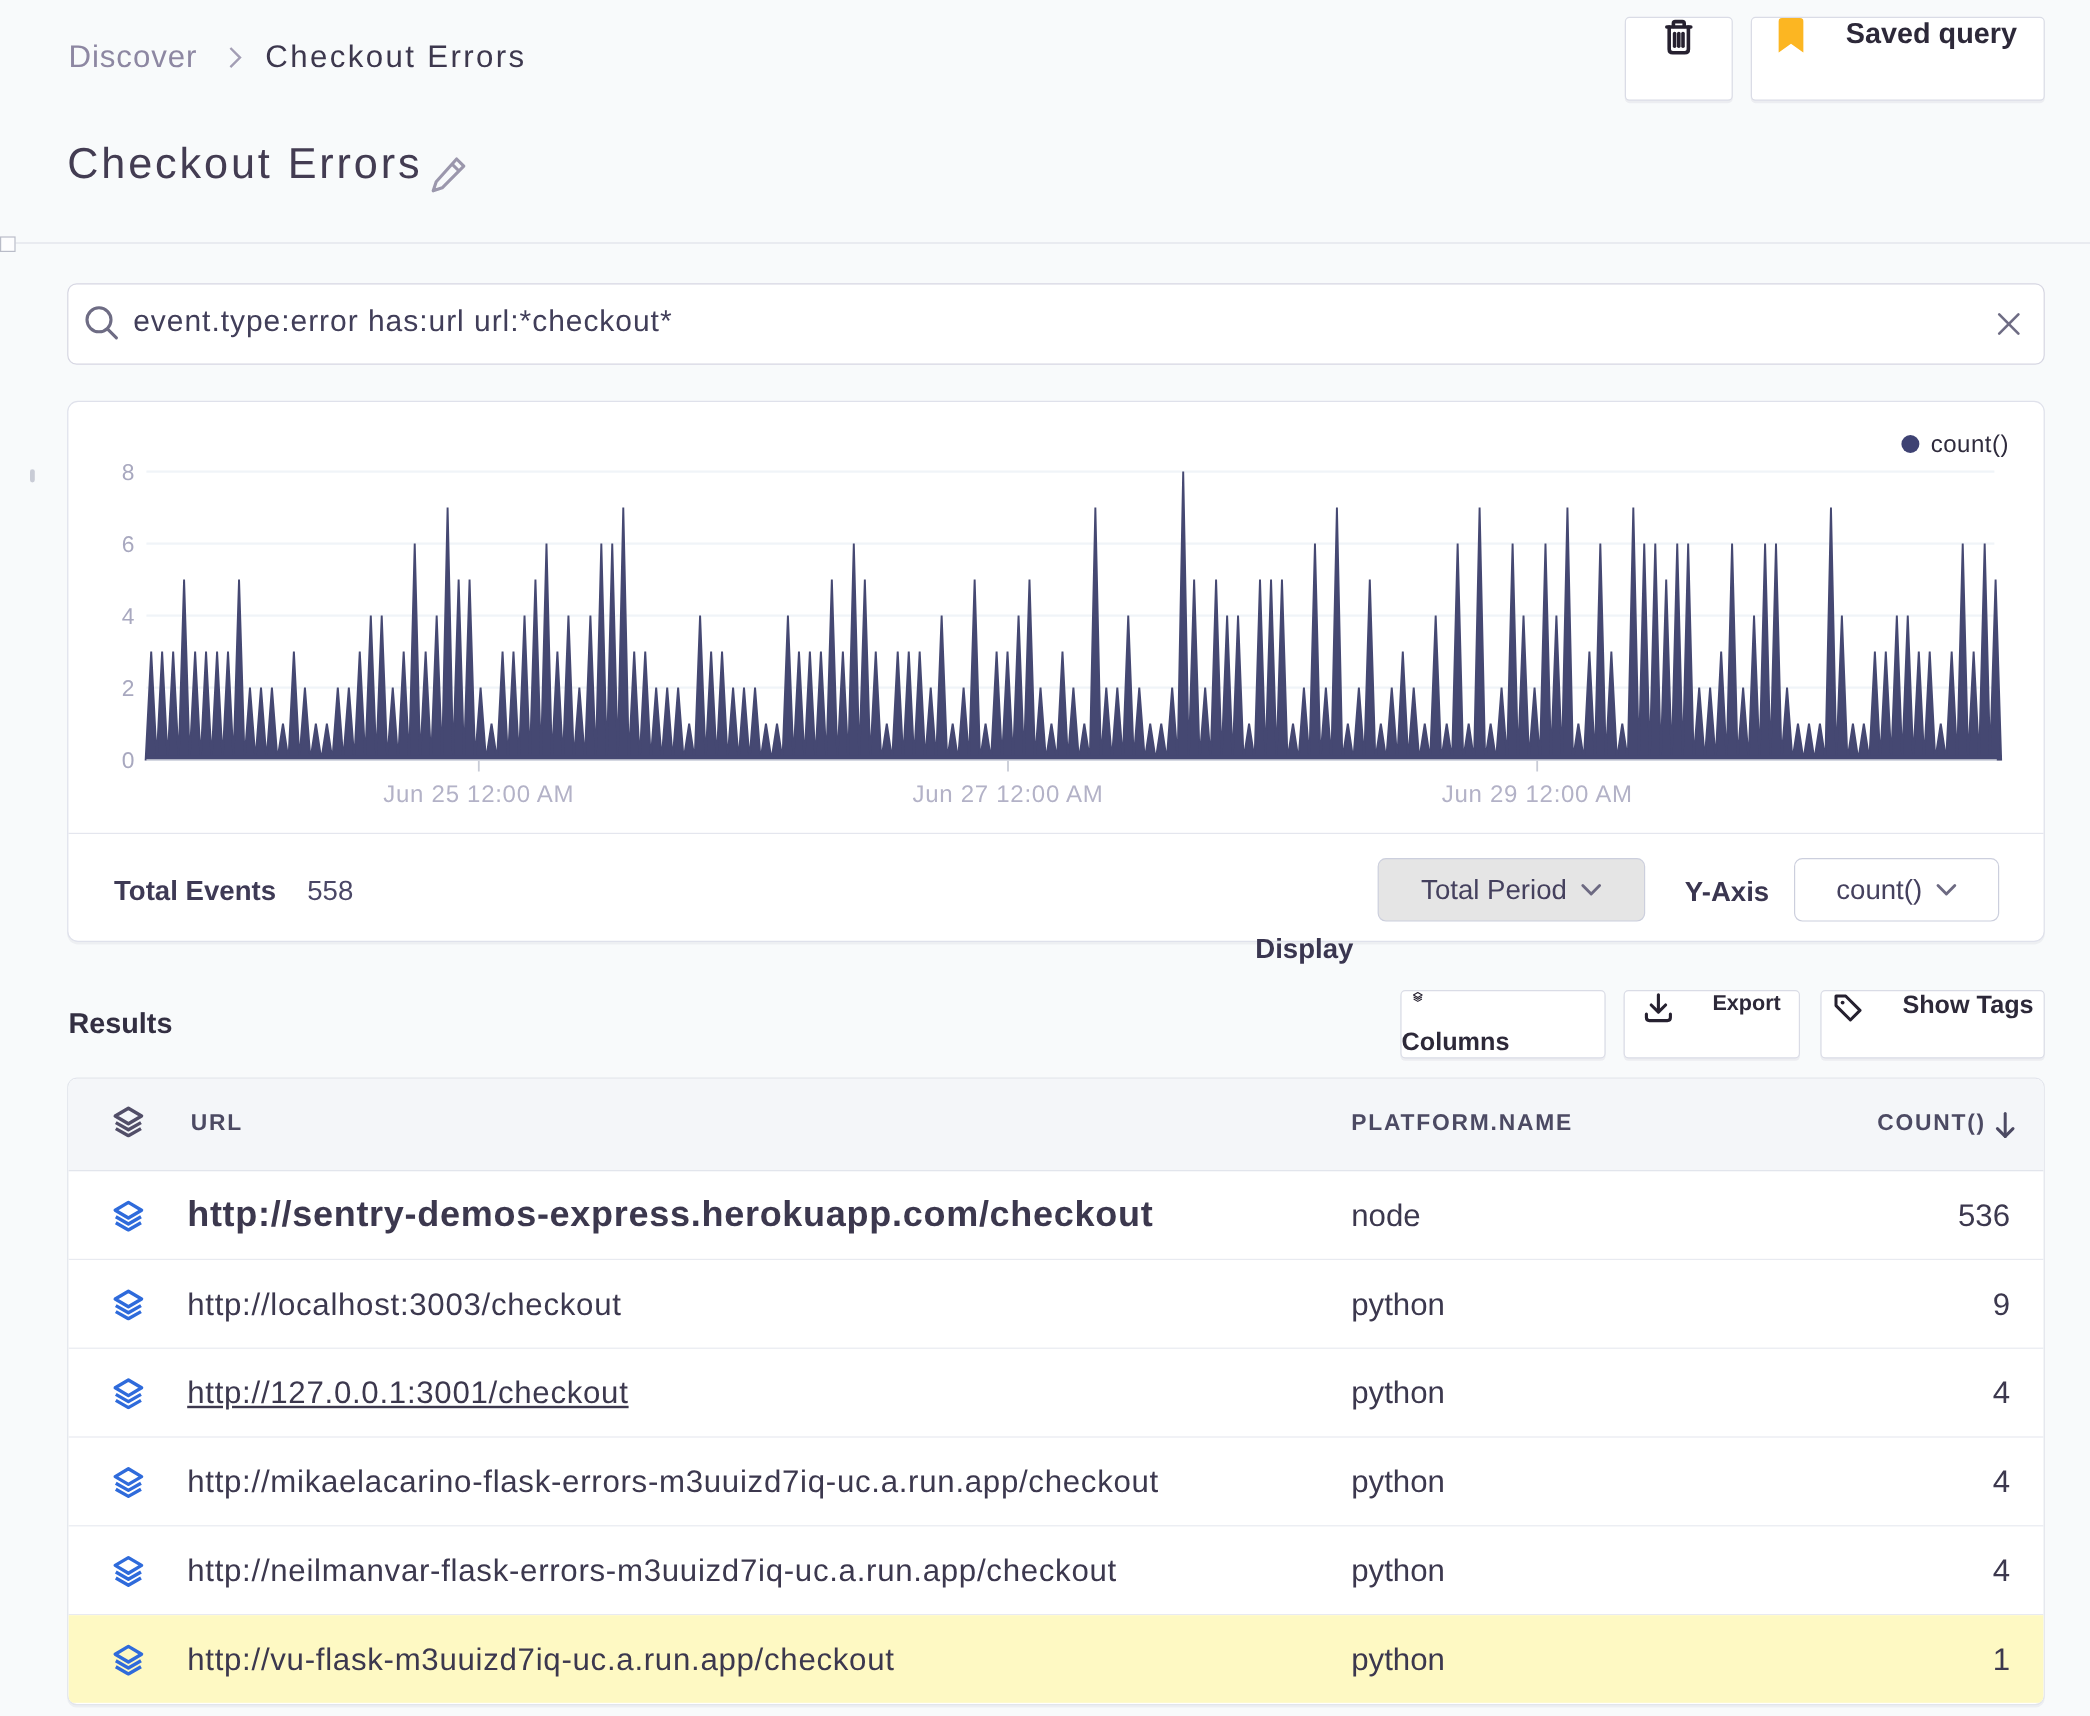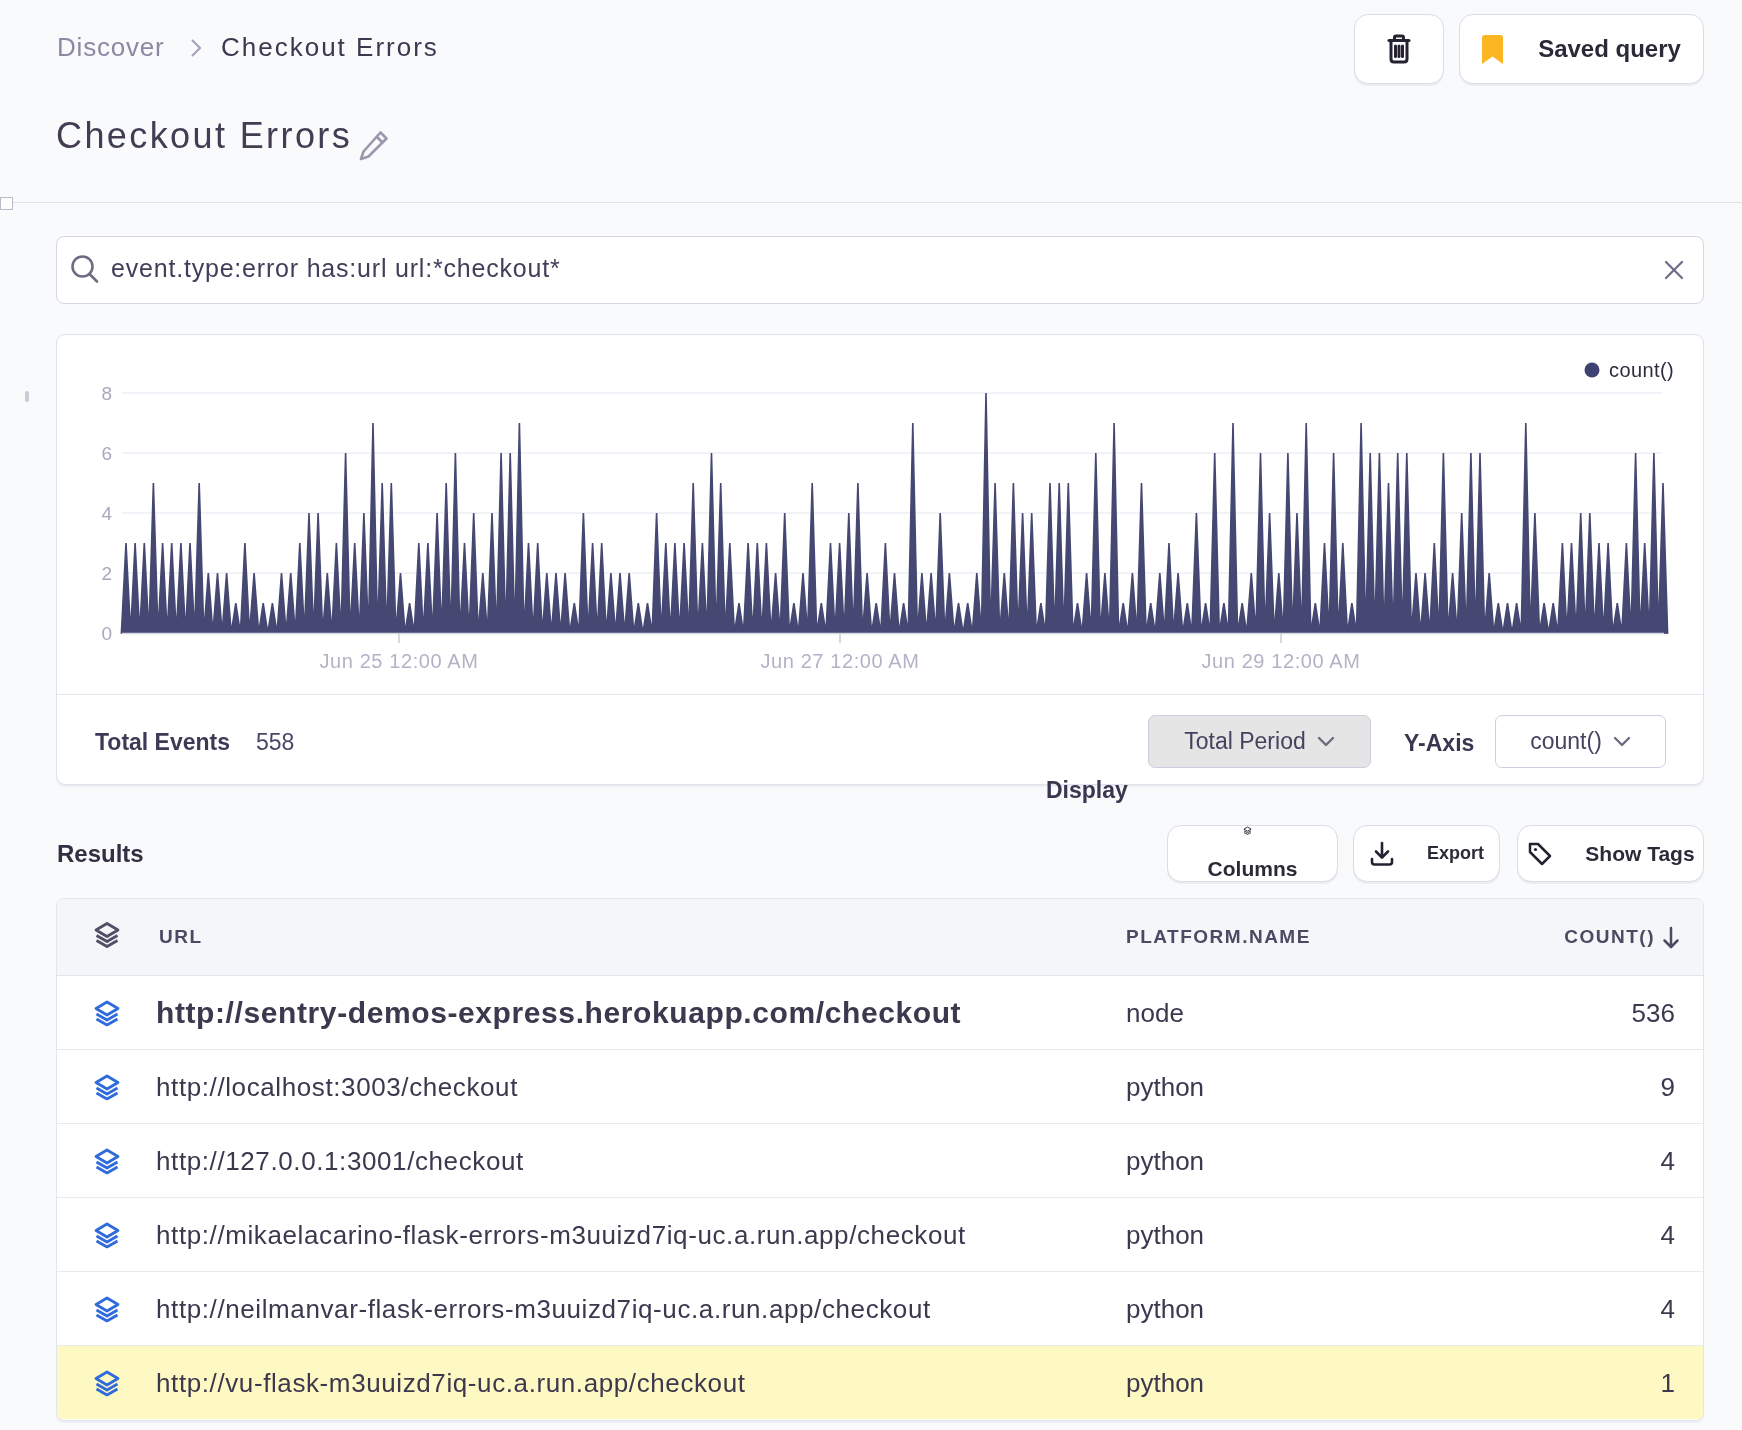--- a/index.html
+++ b/index.html
@@ -1,17 +1,17 @@
 <!DOCTYPE html>
 <html><head><meta charset="utf-8">
 <style>
 *{margin:0;padding:0;box-sizing:border-box;}
 html,body{width:1742px;height:1430px;background:#f8fafb;font-family:"Liberation Sans",sans-serif;position:relative;overflow:hidden;}
 .abs{position:absolute;}
-.btn{background:#fff;border:1px solid #dadce6;border-radius:14px;box-shadow:0 2px 0 rgba(45,38,80,0.06);display:flex;align-items:center;justify-content:center;gap:22px;}
+.btn{background:#fff;border:1px solid #dadce6;border-radius:4px;box-shadow:0 2px 0 rgba(45,38,80,0.06);display:flex;align-items:flex-start;justify-content:center;gap:22px;}
 .btxt{font-weight:bold;color:#2d2939;}
 </style></head>
 <body>
 
 <div class="abs" style="left:57px;top:32px;font-size:26px;letter-spacing:0.8px;color:#8d87a2;">Discover</div>
 <svg class="abs" style="left:188px;top:37px;" width="16" height="22" viewBox="0 0 16 22">
     <polyline points="4,3 12,11 4,19" fill="none" stroke="#a39eb4" stroke-width="2"></polyline>
   </svg>
 <div class="abs" style="left:221px;top:32px;font-size:26px;letter-spacing:2.0px;color:#3d384e;">Checkout Errors</div>
 
@@ -188,21 +188,21 @@
     <div style="position:absolute;right:28px;top:50%;transform:translateY(-50%);font-size:26px;color:#3c384e;">9</div>
   </div>
   <div style="height:74px;border-bottom:1px solid #e8eaf0;position:relative;">
     <svg width="28" height="27" viewBox="0 0 28 27" style="position:absolute;left:36px;top:50%;transform:translateY(-50%);">
         <g fill="none" stroke="#2f6bdb" stroke-width="2.8" stroke-linejoin="round">
           <path d="M14 2.5 L25 9 L14 15.5 L3 9 Z"></path>
           <path d="M3.5 14.5 L14 20.5 L24.5 14.5"></path>
           <path d="M3.5 19.5 L14 25.5 L24.5 19.5"></path>
         </g>
       </svg>
-    <div style="position:absolute;left:99px;top:50%;transform:translateY(-50%);font-size:26px;letter-spacing:0.6px;color:#3c384e;">http://127.0.0.1:3001/checkout</div>
+    <div style="position:absolute;left:99px;top:50%;transform:translateY(-50%);font-size:26px;letter-spacing:0.6px;color:#3c384e;text-decoration:underline;">http://127.0.0.1:3001/checkout</div>
     <div style="position:absolute;left:1069px;top:50%;transform:translateY(-50%);font-size:26px;color:#3c384e;">python</div>
     <div style="position:absolute;right:28px;top:50%;transform:translateY(-50%);font-size:26px;color:#3c384e;">4</div>
   </div>
   <div style="height:74px;border-bottom:1px solid #e8eaf0;position:relative;">
     <svg width="28" height="27" viewBox="0 0 28 27" style="position:absolute;left:36px;top:50%;transform:translateY(-50%);">
         <g fill="none" stroke="#2f6bdb" stroke-width="2.8" stroke-linejoin="round">
           <path d="M14 2.5 L25 9 L14 15.5 L3 9 Z"></path>
           <path d="M3.5 14.5 L14 20.5 L24.5 14.5"></path>
           <path d="M3.5 19.5 L14 25.5 L24.5 19.5"></path>
         </g>

